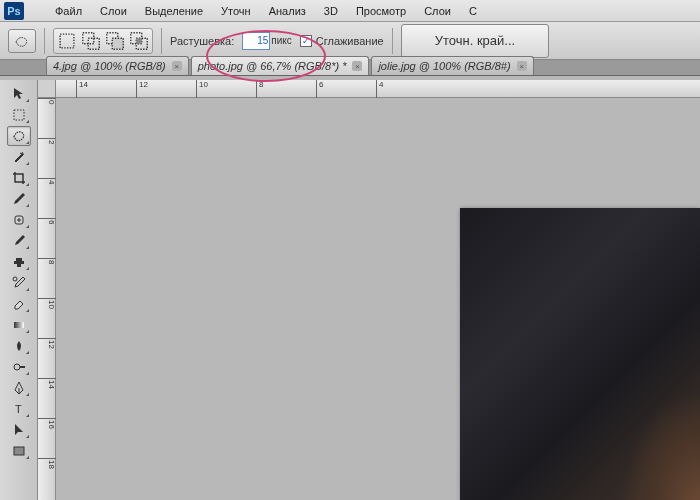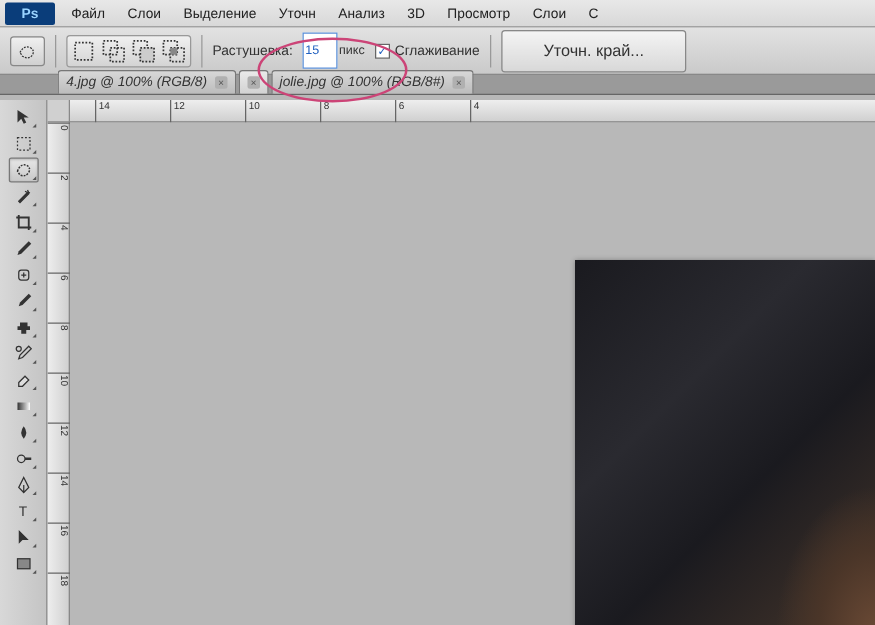--- a/index.html
+++ b/index.html
@@ -1,29 +1,29 @@
 <!DOCTYPE html>
 <html><head>
 <meta charset="utf-8">
 <style>
 * { margin: 0; padding: 0; box-sizing: border-box; font-family: Tahoma, Arial, sans-serif; font-size: 11px; }
 body { background: #b8b8b8; width: 700px; height: 500px; overflow: hidden; position: relative; }
 
 .menubar { background: linear-gradient(#e8e8e8, #d8d8d8); height: 22px; display: flex; align-items: center; padding: 0 4px; border-bottom: 1px solid #999; }
-.ps-logo { width: 40px; height: 18px; background: #0a3d7a; color: #9bd4ff; display: flex; align-items: center; justify-content: center; font-weight: bold; font-size: 11px; margin-right: 4px; border-radius: 2px; text-align: right; }
+.ps-logo { width: 20px; height: 18px; background: #0a3d7a; color: #9bd4ff; display: flex; align-items: center; justify-content: center; font-weight: bold; font-size: 11px; margin-right: 22px; border-radius: 2px; text-align: right; }
 .menu-item { padding: 3px 9px; cursor: default; color: #222; }
 
 .optbar { background: linear-gradient(#e2e2e2, #cacaca); height: 38px; display: flex; align-items: center; padding: 0 8px; gap: 8px; border-bottom: 1px solid #888; }
 .toolslot { width: 28px; height: 24px; background: linear-gradient(#f0f0f0,#d0d0d0); border: 1px solid #888; border-radius: 3px; display:flex;align-items:center;justify-content:center; }
 .toolslot svg { width: 16px; height: 16px; }
 .sep { width: 1px; height: 26px; background: #999; }
 .iconbtn-group { display: flex; gap: 2px; background: linear-gradient(#f0f0f0,#d4d4d4); border:1px solid #999; border-radius:3px; padding:2px; }
 .iconbtn { width: 22px; height: 20px; display:flex;align-items:center;justify-content:center; border-radius:2px; }
 .label { color: #333; font-size: 11px; }
-.num-input { width: 28px; height: 29px; background: #fff; border: 1px solid #5a8fd8; color: #2060c0; text-align:left; font-size:10px; padding:1px; }
+.num-input { width: 28px; height: 18px; background: #fff; border: 1px solid #5a8fd8; color: #2060c0; text-align:right; font-size:10px; padding:1px; }
 .unit { font-size:10px; color:#333; margin-left:1px; }
 .checkbox { width: 12px; height: 12px; background: #fff; border: 1px solid #666; display:inline-flex;align-items:center;justify-content:center; margin-right:4px; }
 .checkbox::after { content:"✓"; font-size:9px; color:#2060c0; }
 .opt-btn { height: 34px; padding: 0 33px; background: linear-gradient(#f4f4f4,#d8d8d8); border:1px solid #888; border-radius:3px; color:#333; font-size:13px; }
 
 .tabbar { background: #9a9a9a; height: 16px; display:flex; align-items:flex-end; padding-left: 46px; border-bottom:1px solid #666; }
 .doc-tab { height: 19px; padding: 2px 6px; background: linear-gradient(#d8d8d8,#bcbcbc); border:1px solid #777; border-bottom:none; border-radius:3px 3px 0 0; margin-right:2px; display:flex; align-items:center; gap:6px; font-size:10px; color:#333; font-style: italic; }
 .doc-tab.active { background: linear-gradient(#eaeaea,#d2d2d2); }
 .tab-close { width:10px; height:10px; background:#b0b0b0; border-radius:2px; display:flex;align-items:center;justify-content:center; font-size:8px; color:#555; }
 
@@ -109,20 +109,21 @@
   <div class="sep"></div>
   <button class="opt-btn">Уточн. край...</button>
 </div>
 
 <div class="tabbar">
   <div class="doc-tab">
     <span>4.jpg @ 100% (RGB/8)</span>
     <span class="tab-close">×</span>
   </div>
   <div class="doc-tab active">
+    <span>photo.jpg @ 66,7% (RGB/8*) *</span>
     <span class="tab-close">×</span>
   </div>
   <div class="doc-tab">
     <span>jolie.jpg @ 100% (RGB/8#)</span>
     <span class="tab-close">×</span>
   </div>
 </div>
 
 <div class="workarea">
 

